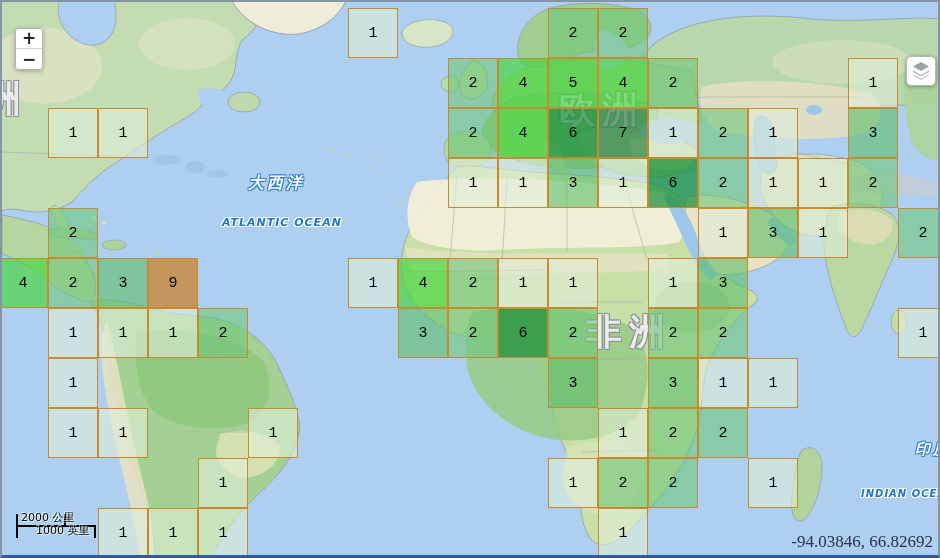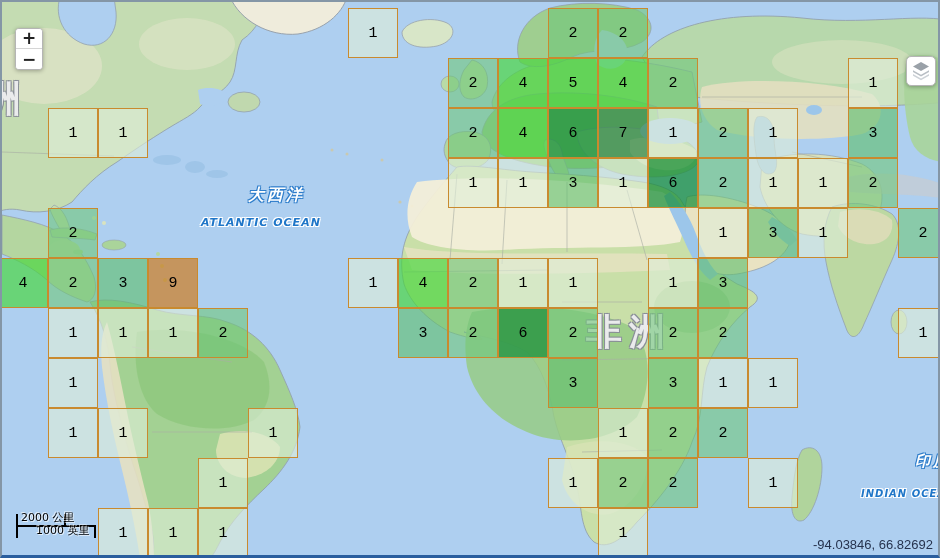--- a/index.html
+++ b/index.html
@@ -27,29 +27,28 @@
     pointer-events:none;
   }
   #label-europe{left:557px;top:84px;}
   #label-africa{left:584px;top:306px;}
   #label-south-america{left:145px;top:388px;}
   #label-north-america{left:-17px;top:73px;}
   .ocean-zh{
     position:absolute;font-style:italic;font-weight:bold;font-size:16px;
     color:#ffffff;letter-spacing:3px;white-space:nowrap;
     text-shadow:1px 1px 0 #2f7ecb,-1px -1px 0 #2f7ecb,1px -1px 0 #2f7ecb,-1px 1px 0 #2f7ecb;
-    margin-top:12px;
   }
   .ocean-en{
     position:absolute;font-style:italic;font-weight:bold;font-size:11px;
     color:#1f76c8;letter-spacing:1px;white-space:nowrap;
     text-shadow:1px 1px 0 #fff,-1px -1px 0 #fff,1px -1px 0 #fff,-1px 1px 0 #fff;
   }
   #label-atlantic-zh{left:246px;top:171px;}
-  #label-atlantic-en{left:199px;top:214px;text-align:center;}
+  #label-atlantic-en{left:220px;top:214px;text-align:center;}
   #label-indian-zh{left:913px;top:438px;font-size:15px;}
   #label-indian-en{left:859px;top:486px;font-size:10px;}
   
   #zoom-control{
     position:absolute;left:13px;top:26px;width:28px;
     background:#fff;border:1px solid #b5b5b5;border-radius:4px;
     box-shadow:0 1px 4px rgba(0,0,0,0.3);overflow:hidden;
   }
   .zoom-btn{
     width:100%;height:20px;display:flex;align-items:center;justify-content:center;
@@ -69,22 +68,22 @@
     text-shadow:1px 1px 0 rgba(255,255,255,0.7),-1px -1px 0 rgba(255,255,255,0.7);}
   #scale-km-bar{position:absolute;left:2px;top:11px;width:50px;height:11px;
     border-left:2px solid #000;border-right:2px solid #000;}
   #scale-km-label{position:absolute;left:7px;top:7px;white-space:nowrap;}
   #scale-main-line{position:absolute;left:2px;top:22px;width:80px;height:2px;background:#000;}
   #scale-mi-bar{position:absolute;left:2px;top:24px;width:80px;height:11px;
     border-left:2px solid #000;border-right:2px solid #000;}
   #scale-mi-label{position:absolute;left:22px;top:20px;white-space:nowrap;text-align:center;}
   
   #mouse-position{
-    position:absolute;right:5px;bottom:3px;font-size:13px;color:#26334e;
-    font-family:Liberation Sans, sans-serif;white-space:nowrap;
+    position:absolute;right:5px;bottom:3px;font-size:17px;color:#26334e;
+    font-family:Liberation Serif, serif;white-space:nowrap;
   }
 </style>
 </head>
 <body>
 
 <div id="frame">
 
   <svg id="basemap" viewBox="0 0 940 558" preserveAspectRatio="none">
     <rect x="0" y="0" width="940" height="558" fill="#aecff0"></rect>
 
@@ -195,20 +194,21 @@
       <path d="M560,358 L700,356"></path>
       <path d="M580,450 L660,448"></path>
       <path d="M130,345 L230,360"></path>
       <path d="M150,430 L250,430"></path>
       <path d="M700,95 L860,95"></path>
       <path d="M790,150 L860,165"></path>
     </g>
   </svg>
 
   <div class="cont-label" id="label-north-america">洲</div>
+  <div class="cont-label" id="label-europe">欧洲</div>
   <div class="cont-label" id="label-africa">非洲</div>
   <div class="ocean-zh" id="label-atlantic-zh">大西洋</div>
   <div class="ocean-en" id="label-atlantic-en">ATLANTIC OCEAN</div>
   <div class="ocean-zh" id="label-indian-zh">印度</div>
   <div class="ocean-en" id="label-indian-en">INDIAN OCEAN</div>
 
   <div id="grid-layer">
       <div class="cell" style="left: 346px; top: 6px; width: 50px; height: 50px; background: rgba(223, 238, 216, 0.62); border-color: rgb(201, 138, 46);">
         <span>1</span>
       </div>

